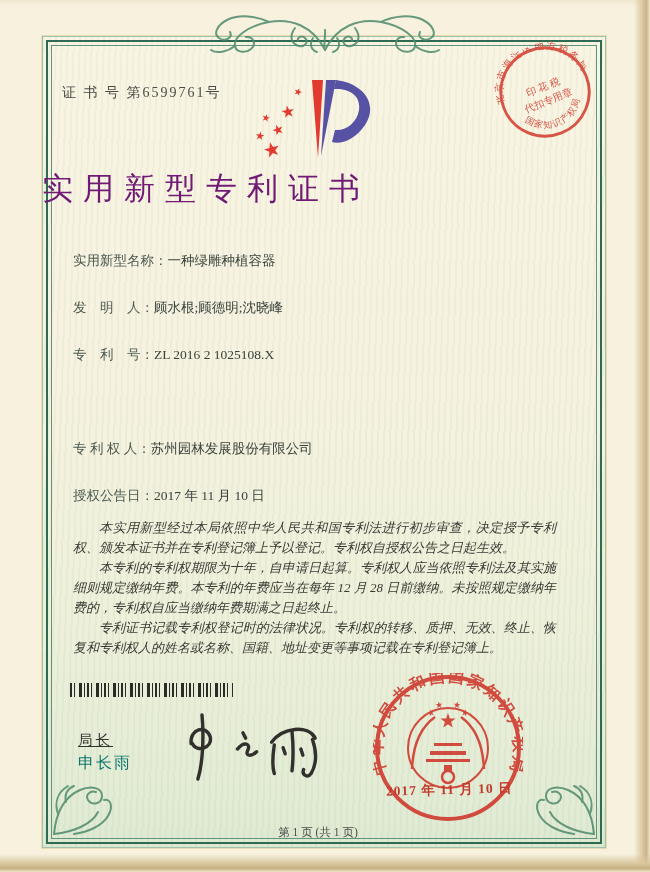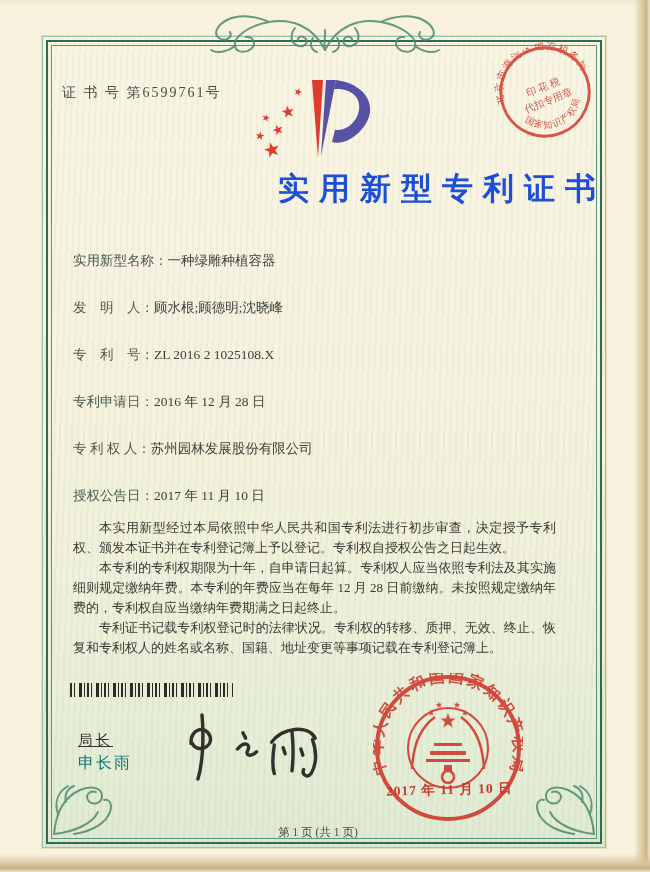--- a/index.html
+++ b/index.html
@@ -20,26 +20,26 @@
   .frame{position:absolute;left:42px;top:36px;right:44px;bottom:24px;
     border:1px solid #9fc2ab;
     box-shadow:0 0 0 1px rgba(201,178,104,.35);
     background:
       repeating-linear-gradient(92deg, rgba(110,165,135,.07) 0 2px, rgba(0,0,0,0) 2px 6px),
       linear-gradient(180deg,#faf5e3 0%,#f6f2df 45%,#eef0da 72%,#e4ecd5 92%,#dfe9d2 100%);}
   .frame::before{content:"";position:absolute;inset:3px;border:2px solid #2e6b52;}
   .frame::after{content:"";position:absolute;inset:8px;border:1px solid #5f947c;}
   .abs{position:absolute;}
   .cert-no{left:62px;top:84px;font-size:14px;letter-spacing:2px;color:#4a4a45;}
-  .title{left:42px;right:44px;top:168px;text-align:right;font-size:31px;font-weight:bold;
-    letter-spacing:10px;color:#1d4ed8;margin:0;}
+  .title{left:42px;right:44px;top:168px;text-align:left;font-size:31px;font-weight:normal;
+    letter-spacing:10px;color:#701a75;margin:0;}
   .row{left:73px;font-size:13.5px;color:#38413b;white-space:nowrap;}
   .row .lbl{color:#4c5a51;}
   .body-text{left:73px;width:483px;top:518px;font-size:13px;line-height:20px;
-    color:#3a3a35;text-align:justify;}
+    color:#3a3a35;text-align:justify;font-style:italic;}
   .body-text p{margin:0;text-indent:2em;}
   .barcode{left:70px;top:683px;width:163px;height:14px;
     background:repeating-linear-gradient(90deg,
       #2b2b28 0 2px,rgba(0,0,0,0) 2px 4px,#2b2b28 4px 5px,rgba(0,0,0,0) 5px 9px,
       #2b2b28 9px 12px,rgba(0,0,0,0) 12px 14px,#2b2b28 14px 15px,rgba(0,0,0,0) 15px 17px);}
   .dir-title{left:78px;top:731px;font-size:14.5px;color:#33332f;letter-spacing:3px;text-decoration:underline;}
   .dir-name{left:78px;top:753px;font-size:16px;color:#0f766e;letter-spacing:2px;font-family:Liberation Mono, monospace;}
   .seal-date{left:386px;top:781px;font-size:13.5px;font-weight:bold;color:#c23a2c;
     letter-spacing:1px;transform:rotate(-1.5deg);white-space:nowrap;z-index:6;}
   .footer{left:30px;right:44px;top:825px;text-align:center;font-size:11.5px;color:#4c4c47;}
@@ -134,23 +134,20 @@
 
   <div class="abs row" style="top:252px">
     <span class="lbl">实用新型名称：</span><span>一种绿雕种植容器</span>
   </div>
   <div class="abs row" style="top:299px">
     <span class="lbl">发　明　人：</span><span>顾水根;顾德明;沈晓峰</span>
   </div>
   <div class="abs row" style="top:346px">
     <span class="lbl">专　利　号：</span><span>ZL 2016 2 1025108.X</span>
   </div>
-  <div class="abs row" style="top:393px">
-    <span class="lbl">专利申请日：</span><span>2016 年 12 月 28 日</span>
-  </div>
   <div class="abs row" style="top:440px">
     <span class="lbl">专 利 权 人：</span><span>苏州园林发展股份有限公司</span>
   </div>
   <div class="abs row" style="top:487px">
     <span class="lbl">授权公告日：</span><span>2017 年 11 月 10 日</span>
   </div>
 
   <div class="abs body-text">
     <p>本实用新型经过本局依照中华人民共和国专利法进行初步审查，决定授予专利权、颁发本证书并在专利登记簿上予以登记。专利权自授权公告之日起生效。</p>
     <p>本专利的专利权期限为十年，自申请日起算。专利权人应当依照专利法及其实施细则规定缴纳年费。本专利的年费应当在每年 12 月 28 日前缴纳。未按照规定缴纳年费的，专利权自应当缴纳年费期满之日起终止。</p>

